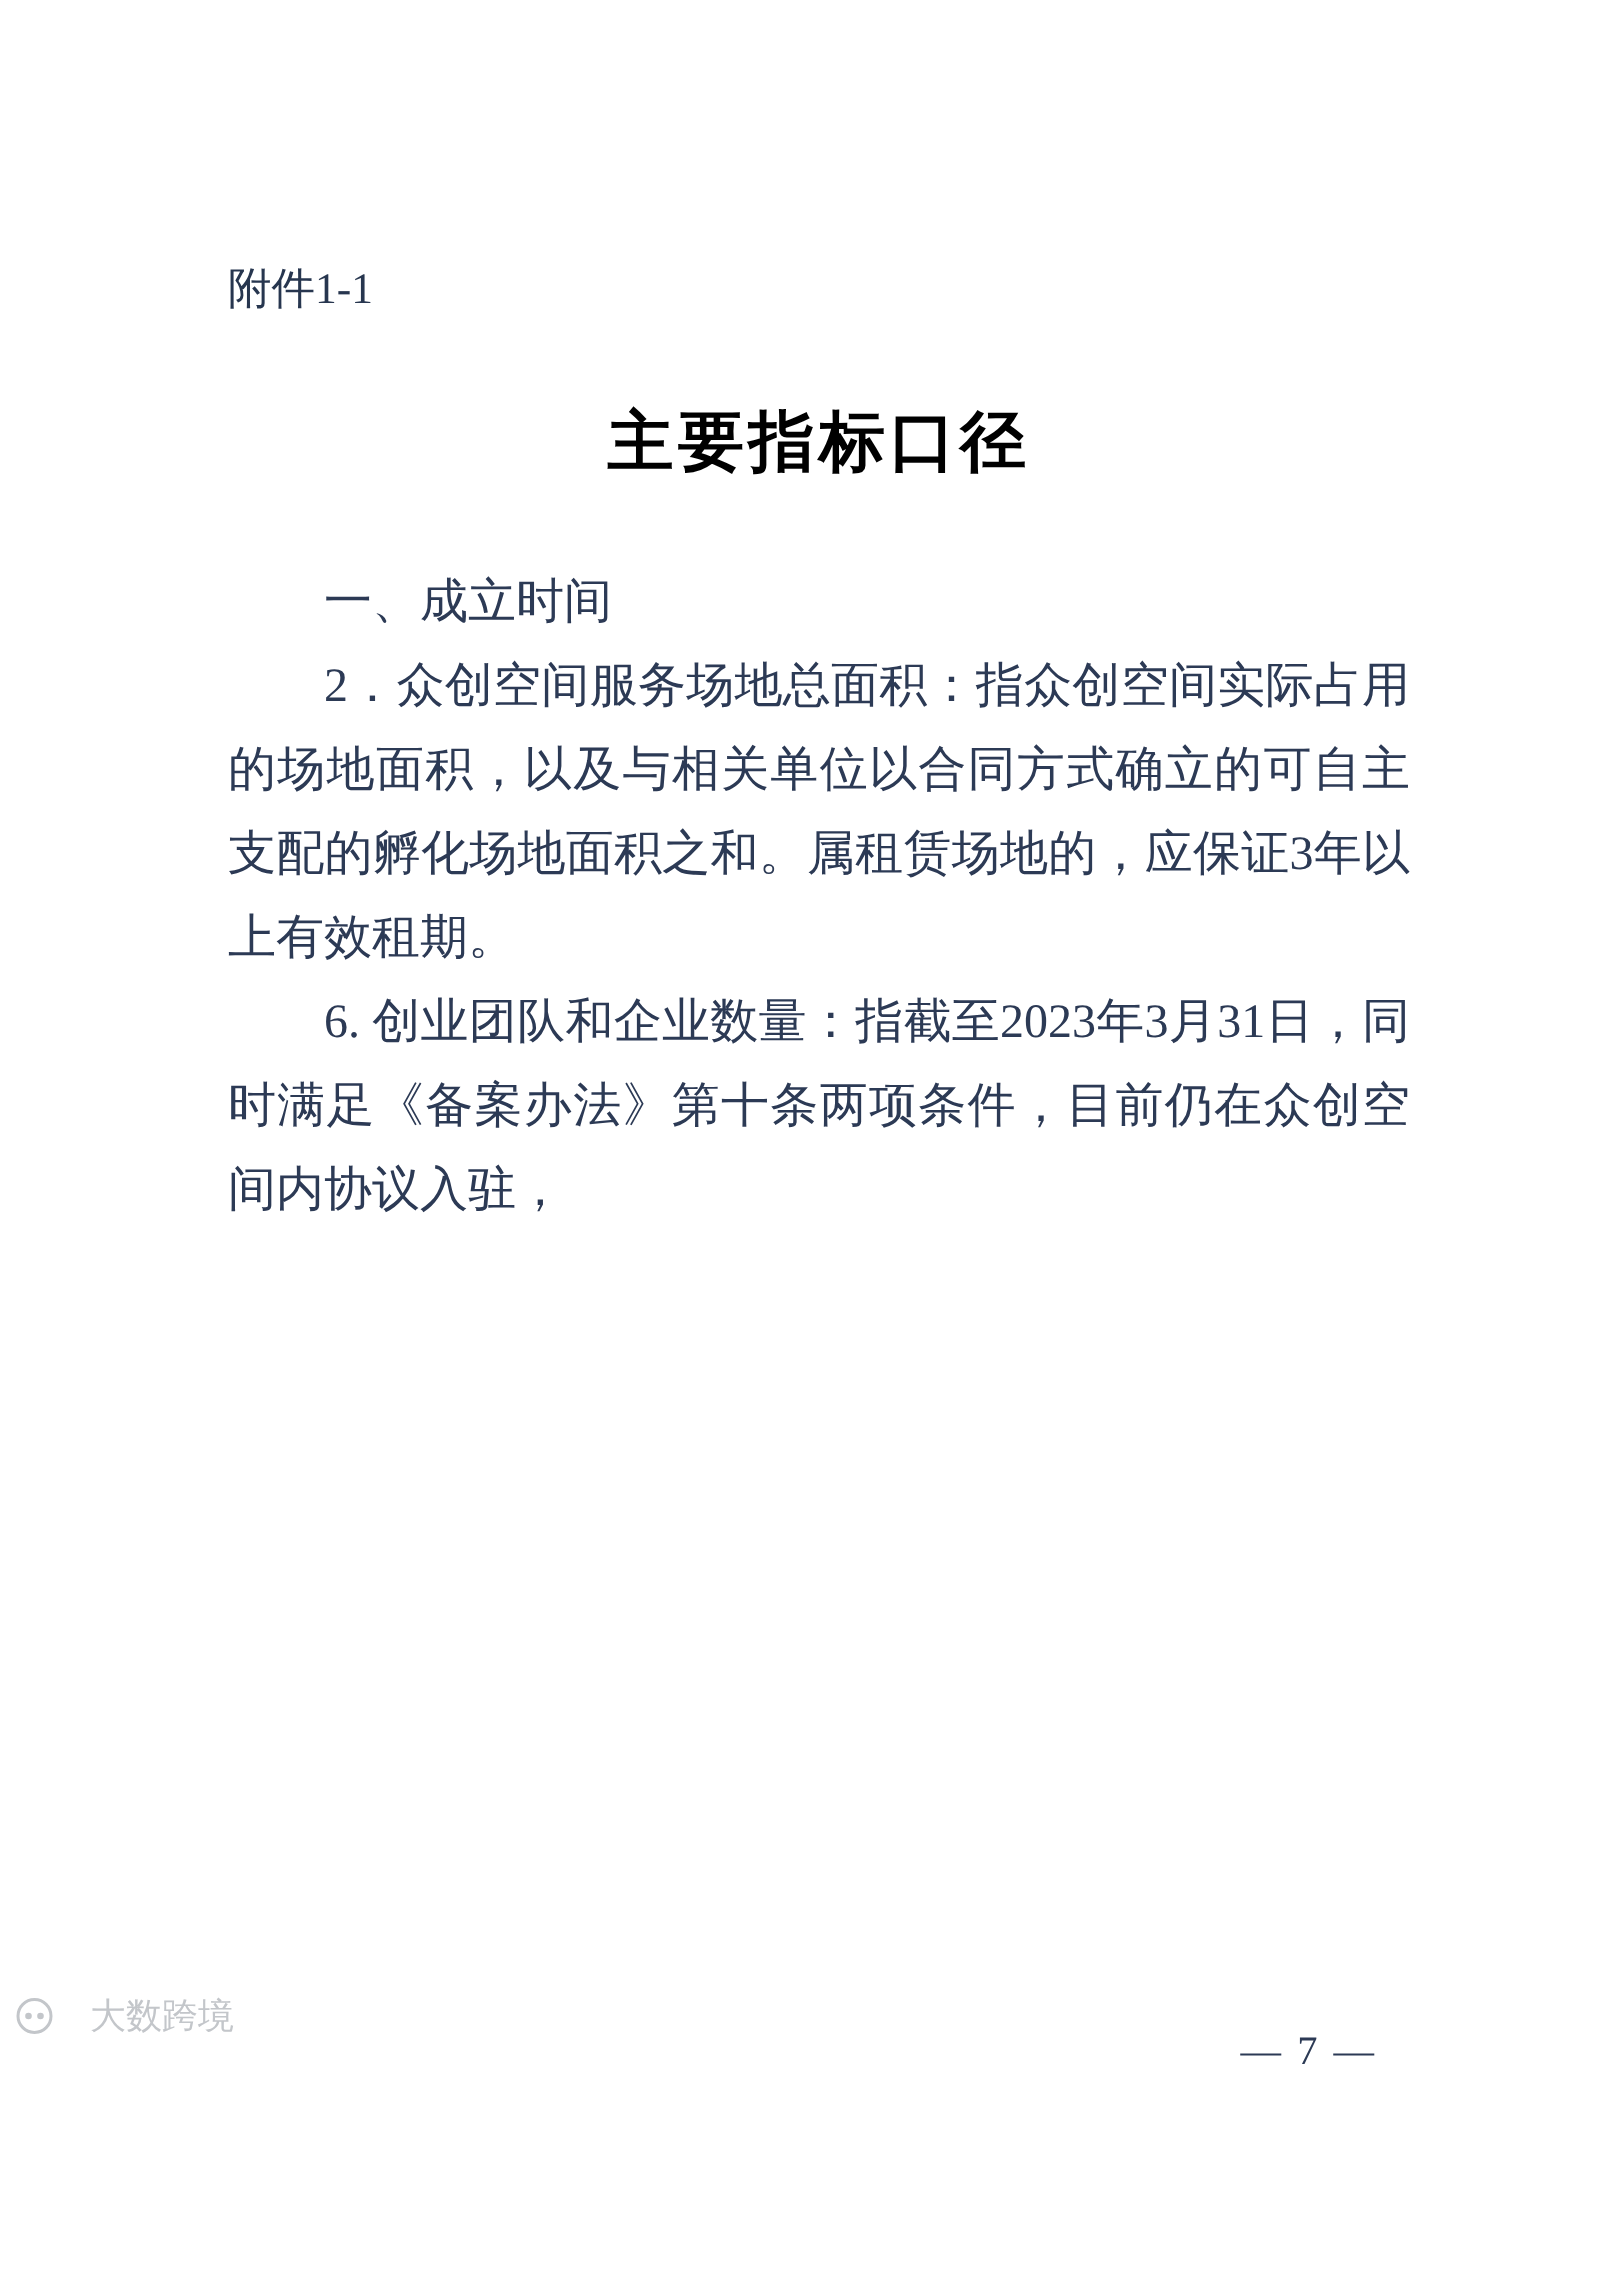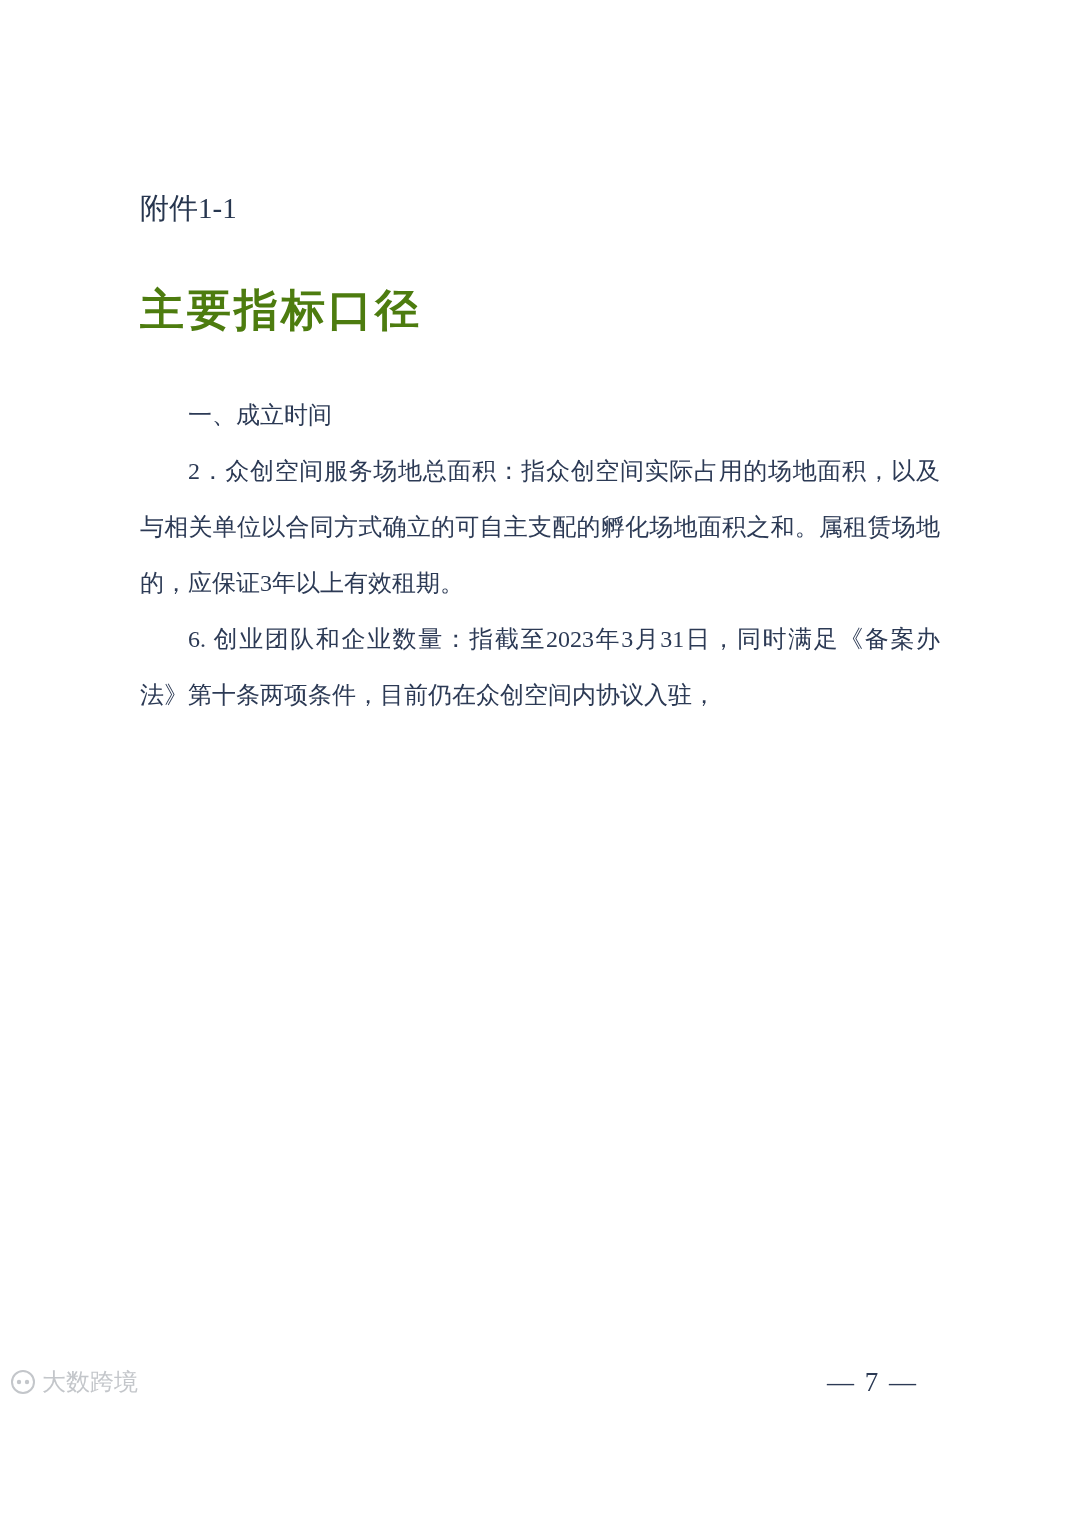--- a/index.html
+++ b/index.html
@@ -1,71 +1,73 @@
 <!DOCTYPE html>
 <html><head>
 <meta charset="utf-8">
 <style>
   * { margin: 0; padding: 0; box-sizing: border-box; }
   html, body { background: #ffffff; }
   .page {
     position: relative;
     width: 1080px;
     height: 1383px;
-    margin: 15px auto;
+    margin: 0 auto;
     background: #ffffff;
     overflow: hidden;
     font-family: "Liberation Serif", "DejaVu Serif", serif;
     color: #2c3a55;
+    padding-left: 12px;
   }
   .content {
     padding: 176px 140px 0 140px;
   }
   .attachment {
     font-size: 29px;
     line-height: 34px;
     color: #27364f;
   }
   .doc-title {
     font-family: "Liberation Sans", "DejaVu Sans", sans-serif;
     font-weight: bold;
     font-size: 44px;
     line-height: 50px;
-    color: #4d7c0f;
+    color: #000000;
+    text-align: center;
     letter-spacing: 3px;
     margin-top: 60px;
   }
   .bodytext {
     margin-top: 52px;
   }
   .bodytext p {
-    font-size: 24px;
+    font-size: 32px;
     line-height: 56px;
     text-align: justify;
     text-indent: 2em;
     color: #2c3a55;
   }
   .section-heading {
     color: #27364f;
   }
   .page-number {
     position: absolute;
     top: 1352px;
     right: 162px;
     font-size: 27px;
     letter-spacing: 2px;
     color: #2c3a55;
   }
   .watermark {
     position: absolute;
     left: 10px;
-    bottom: 0;
+    bottom: 23px;
     display: flex;
     align-items: center;
-    gap: 6px;
+    gap: 24px;
     font-family: "Liberation Sans", "DejaVu Sans", sans-serif;
     font-size: 24px;
     color: #c3c6ca;
   }
   .wm-icon { display: inline-flex; align-items: center; }
 </style>
 </head>
 <body>
 
 <div class="page">

